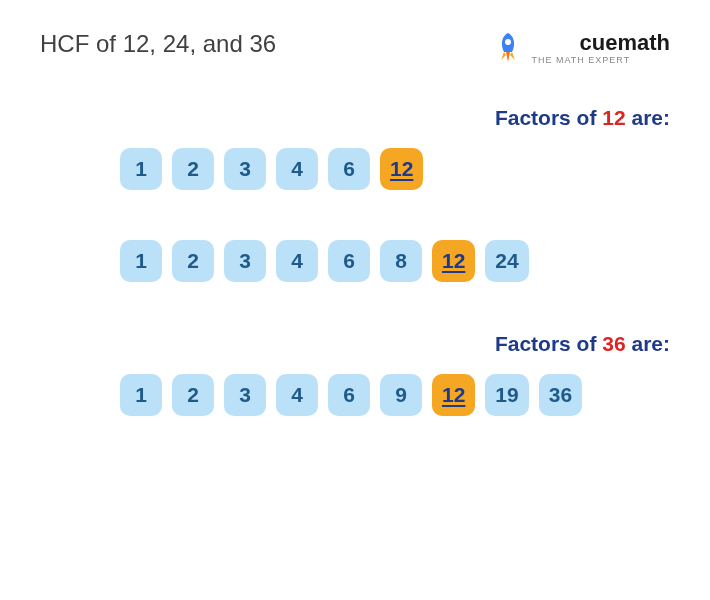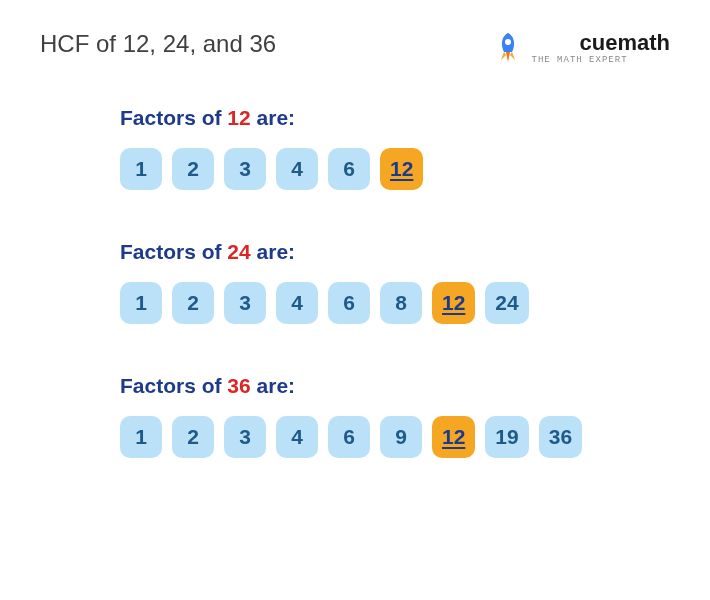--- a/index.html
+++ b/index.html
@@ -43,27 +43,27 @@
       font-size: 22px;
       font-weight: 700;
       color: #1a1a1a;
       margin-left: 48px;
     }
     .logo-tagline {
       font-size: 9px;
       letter-spacing: 1px;
       color: #888;
       margin-top: 2px;
-      font-family: Liberation Mono, monospace;
     }
     .content {
       padding-left: 80px;
     }
     .factor-section {
       margin-bottom: 50px;
+      text-align: right;
     }
     .factor-label {
       font-size: 21px;
       font-weight: 600;
       color: #1e3a8a;
       margin-bottom: 18px;
     }
     .factor-label .highlight-num {
       color: #dc2626;
     }
@@ -125,23 +125,20 @@
       <div class="chip normal">1</div>
       <div class="chip normal">2</div>
       <div class="chip normal">3</div>
       <div class="chip normal">4</div>
       <div class="chip normal">6</div>
       <div class="chip highlight">12</div>
     </div>
   </div>
 
   <div class="factor-section">
-    <div class="factor-label">
-      <span>Factors of </span><span class="highlight-num">24</span><span> are:</span>
-    </div>
     <div class="chips">
       <div class="chip normal">1</div>
       <div class="chip normal">2</div>
       <div class="chip normal">3</div>
       <div class="chip normal">4</div>
       <div class="chip normal">6</div>
       <div class="chip normal">8</div>
       <div class="chip highlight">12</div>
       <div class="chip normal">24</div>
     </div>

